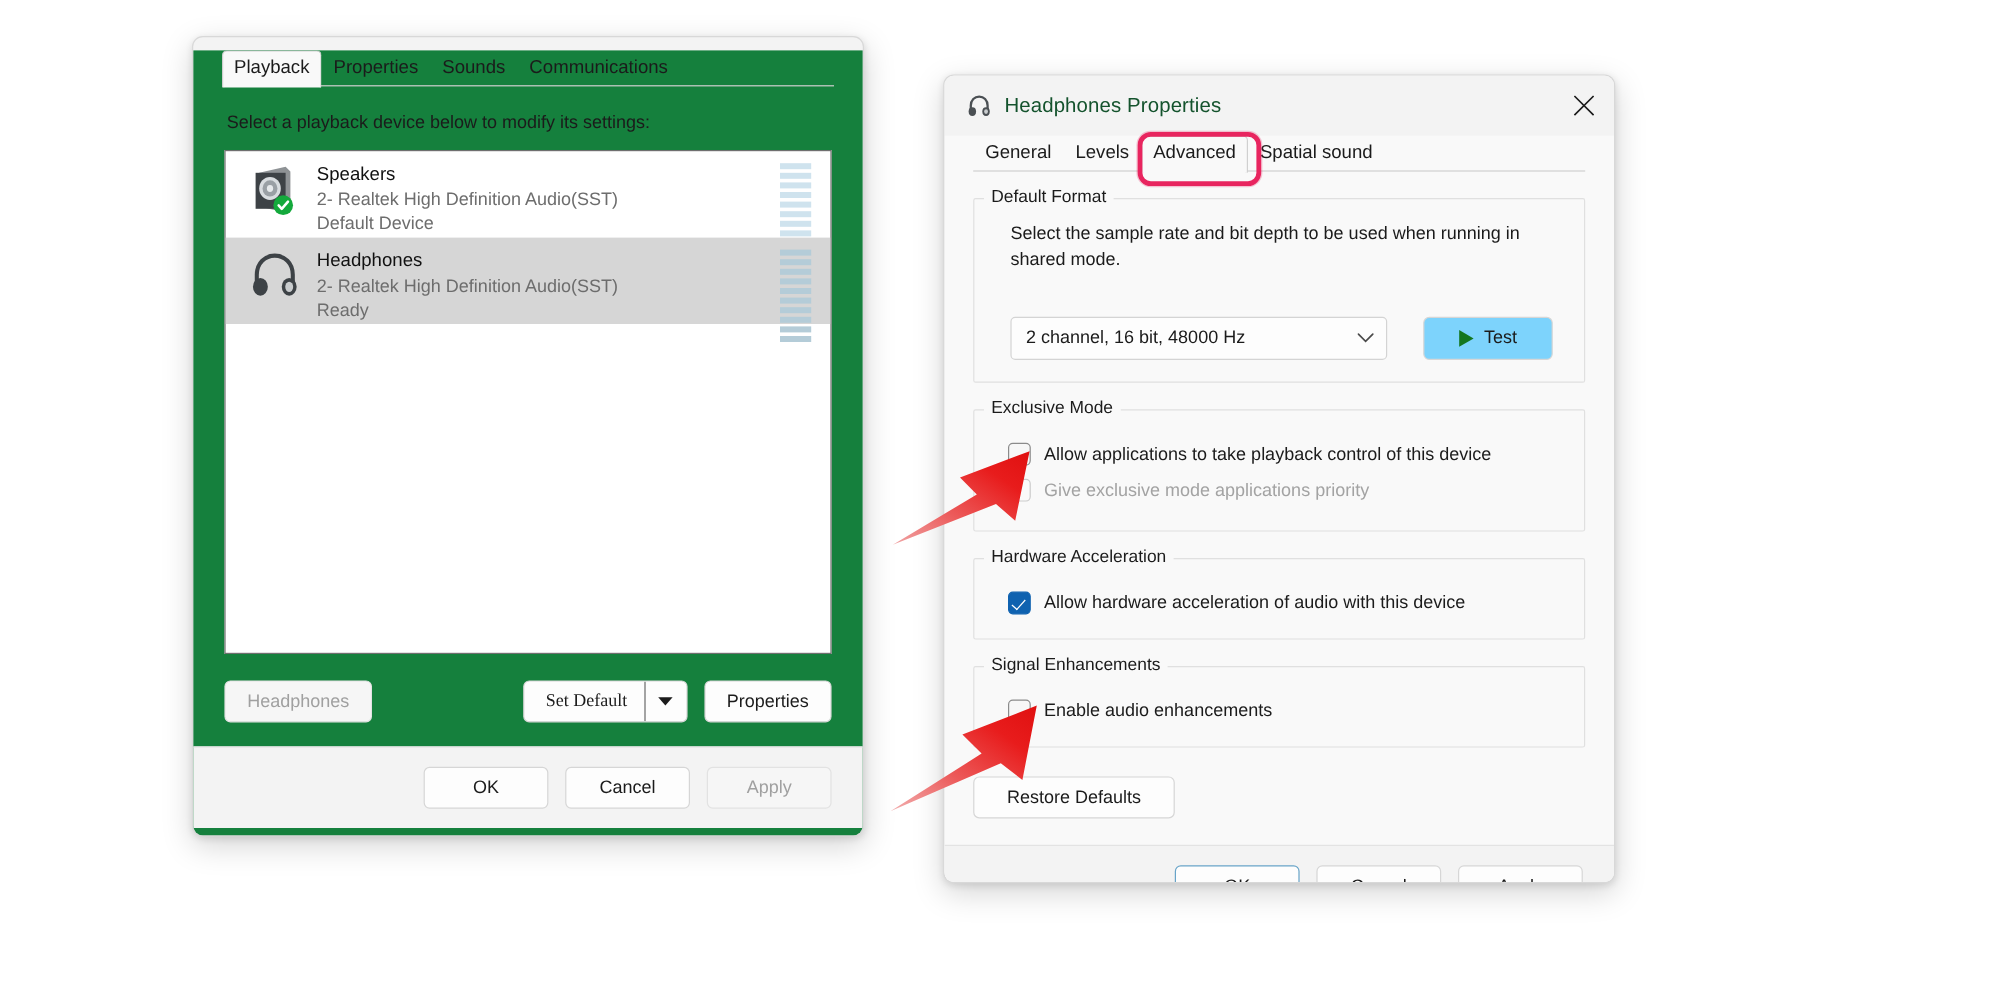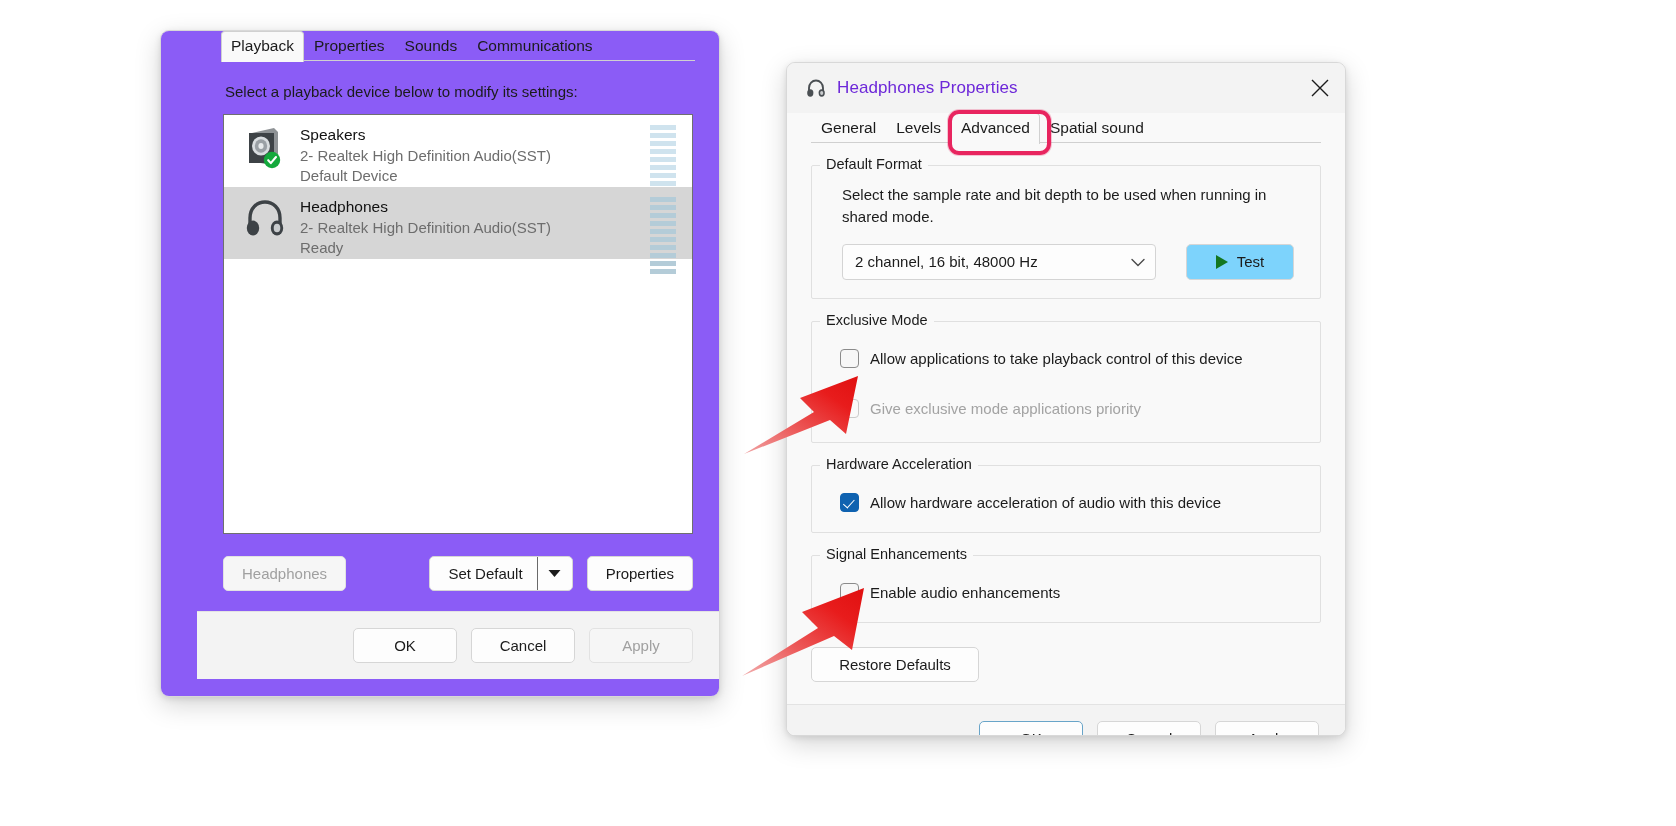--- a/index.html
+++ b/index.html
@@ -31,21 +31,21 @@
     align-items: center;
     padding-left: 18px;
     background: #f3f3f3;
   }
   .title-icon { width: 22px; height: 22px; margin-right: 10px; flex: none; }
   .title-text {
     font-size: 17px;
     color: #8a8a8a;
     letter-spacing: .1px;
   }
-  .title-text.dark { color: #6d28d9; }
+  .title-text.dark { color: #14532d; }
   .win-close {
     position: absolute;
     top: 0; right: 0;
     width: 50px; height: 50px;
     display: flex; align-items: center; justify-content: center;
     cursor: default;
   }
   .win-close svg { display: block; }
 
   
@@ -86,24 +86,23 @@
     border: 4px solid #e8255f;
     border-radius: 11px;
     pointer-events: none;
     z-index: 6;
     box-shadow: 0 0 0 1px rgba(232,37,95,.25);
   }
 
   
   #sound-dialog { left: 160px; top: 30px; width: 558px; height: 665px; }
   .sound-body {
-    background: #8b5cf6;
-    margin: 0 0 0 0;
+    background: #15803d;
+    margin: 11px 0 0 0;
     height: 100%;
-    padding-left: 36px;
   }
   .sound-inner { padding: 0 26px; }
   .hint {
     font-size: 15px;
     color: #1b1b1b;
     padding: 22px 0 14px 2px;
   }
   .devlist {
     background: #ffffff;
     border: 1px solid #6f6f6f;
@@ -158,21 +157,21 @@
   .split {
     display: flex;
     background: #fdfdfd;
     border: 1px solid #d6d6d6;
     border-radius: 5px;
     overflow: hidden;
   }
   .split .lbl {
     font-size: 15px; color: #1b1b1b;
     padding: 8px 14px 8px 18px;
-    display:flex; align-items:center;
+    display:flex; align-items:center;font-family:Liberation Serif, serif;
   }
   .split .arrow {
     width: 34px;
     border-left: 1px solid #6a6a6a;
     display: flex; align-items: center; justify-content: center;
   }
   .footer-sep {
     border-top: 1px solid #e3e3e3;
     background: #f3f3f3;
     display: flex;
@@ -194,21 +193,21 @@
   }
   .group > .gl {
     position: absolute;
     top: -10px; left: 8px;
     background: #f9f9f9;
     padding: 0 6px;
     font-size: 14.5px;
     color: #1b1b1b;
   }
   .gtext { font-size: 15px; color: #1b1b1b; line-height: 1.45; }
-  .fmtrow { display: flex; align-items: center; gap: 30px; margin-top: 16px; }
+  .fmtrow { display: flex; align-items: center; gap: 30px; margin-top: 36px; }
   .combo {
     flex: 1;
     height: 34px;
     background: #fdfdfd;
     border: 1px solid #d4d4d4;
     border-radius: 4px;
     display: flex; align-items: center;
     padding: 0 10px 0 12px;
     font-size: 15px; color: #1b1b1b;
     cursor: default;
@@ -224,21 +223,21 @@
     font-size: 15px; color: #1b1b1b;
     cursor: default;
   }
   .play-tri {
     width: 0; height: 0;
     border-left: 12px solid #14761f;
     border-top: 7px solid transparent;
     border-bottom: 7px solid transparent;
   }
   .cbrow { display: flex; align-items: center; gap: 11px; margin: 6px 0 0 0; min-height: 30px; }
-  .cbrow + .cbrow { margin-top: 20px; }
+  .cbrow + .cbrow { margin-top: 0; }
   .cb {
     width: 19px; height: 19px; flex: none;
     border: 1.4px solid #8b8b8b;
     border-radius: 4px;
     background: #f7f7f7;
     box-sizing: border-box;
     cursor: default;
   }
   .cb.dim { border-color: #cbcbcb; background: #fafafa; }
   .cb.checked {

